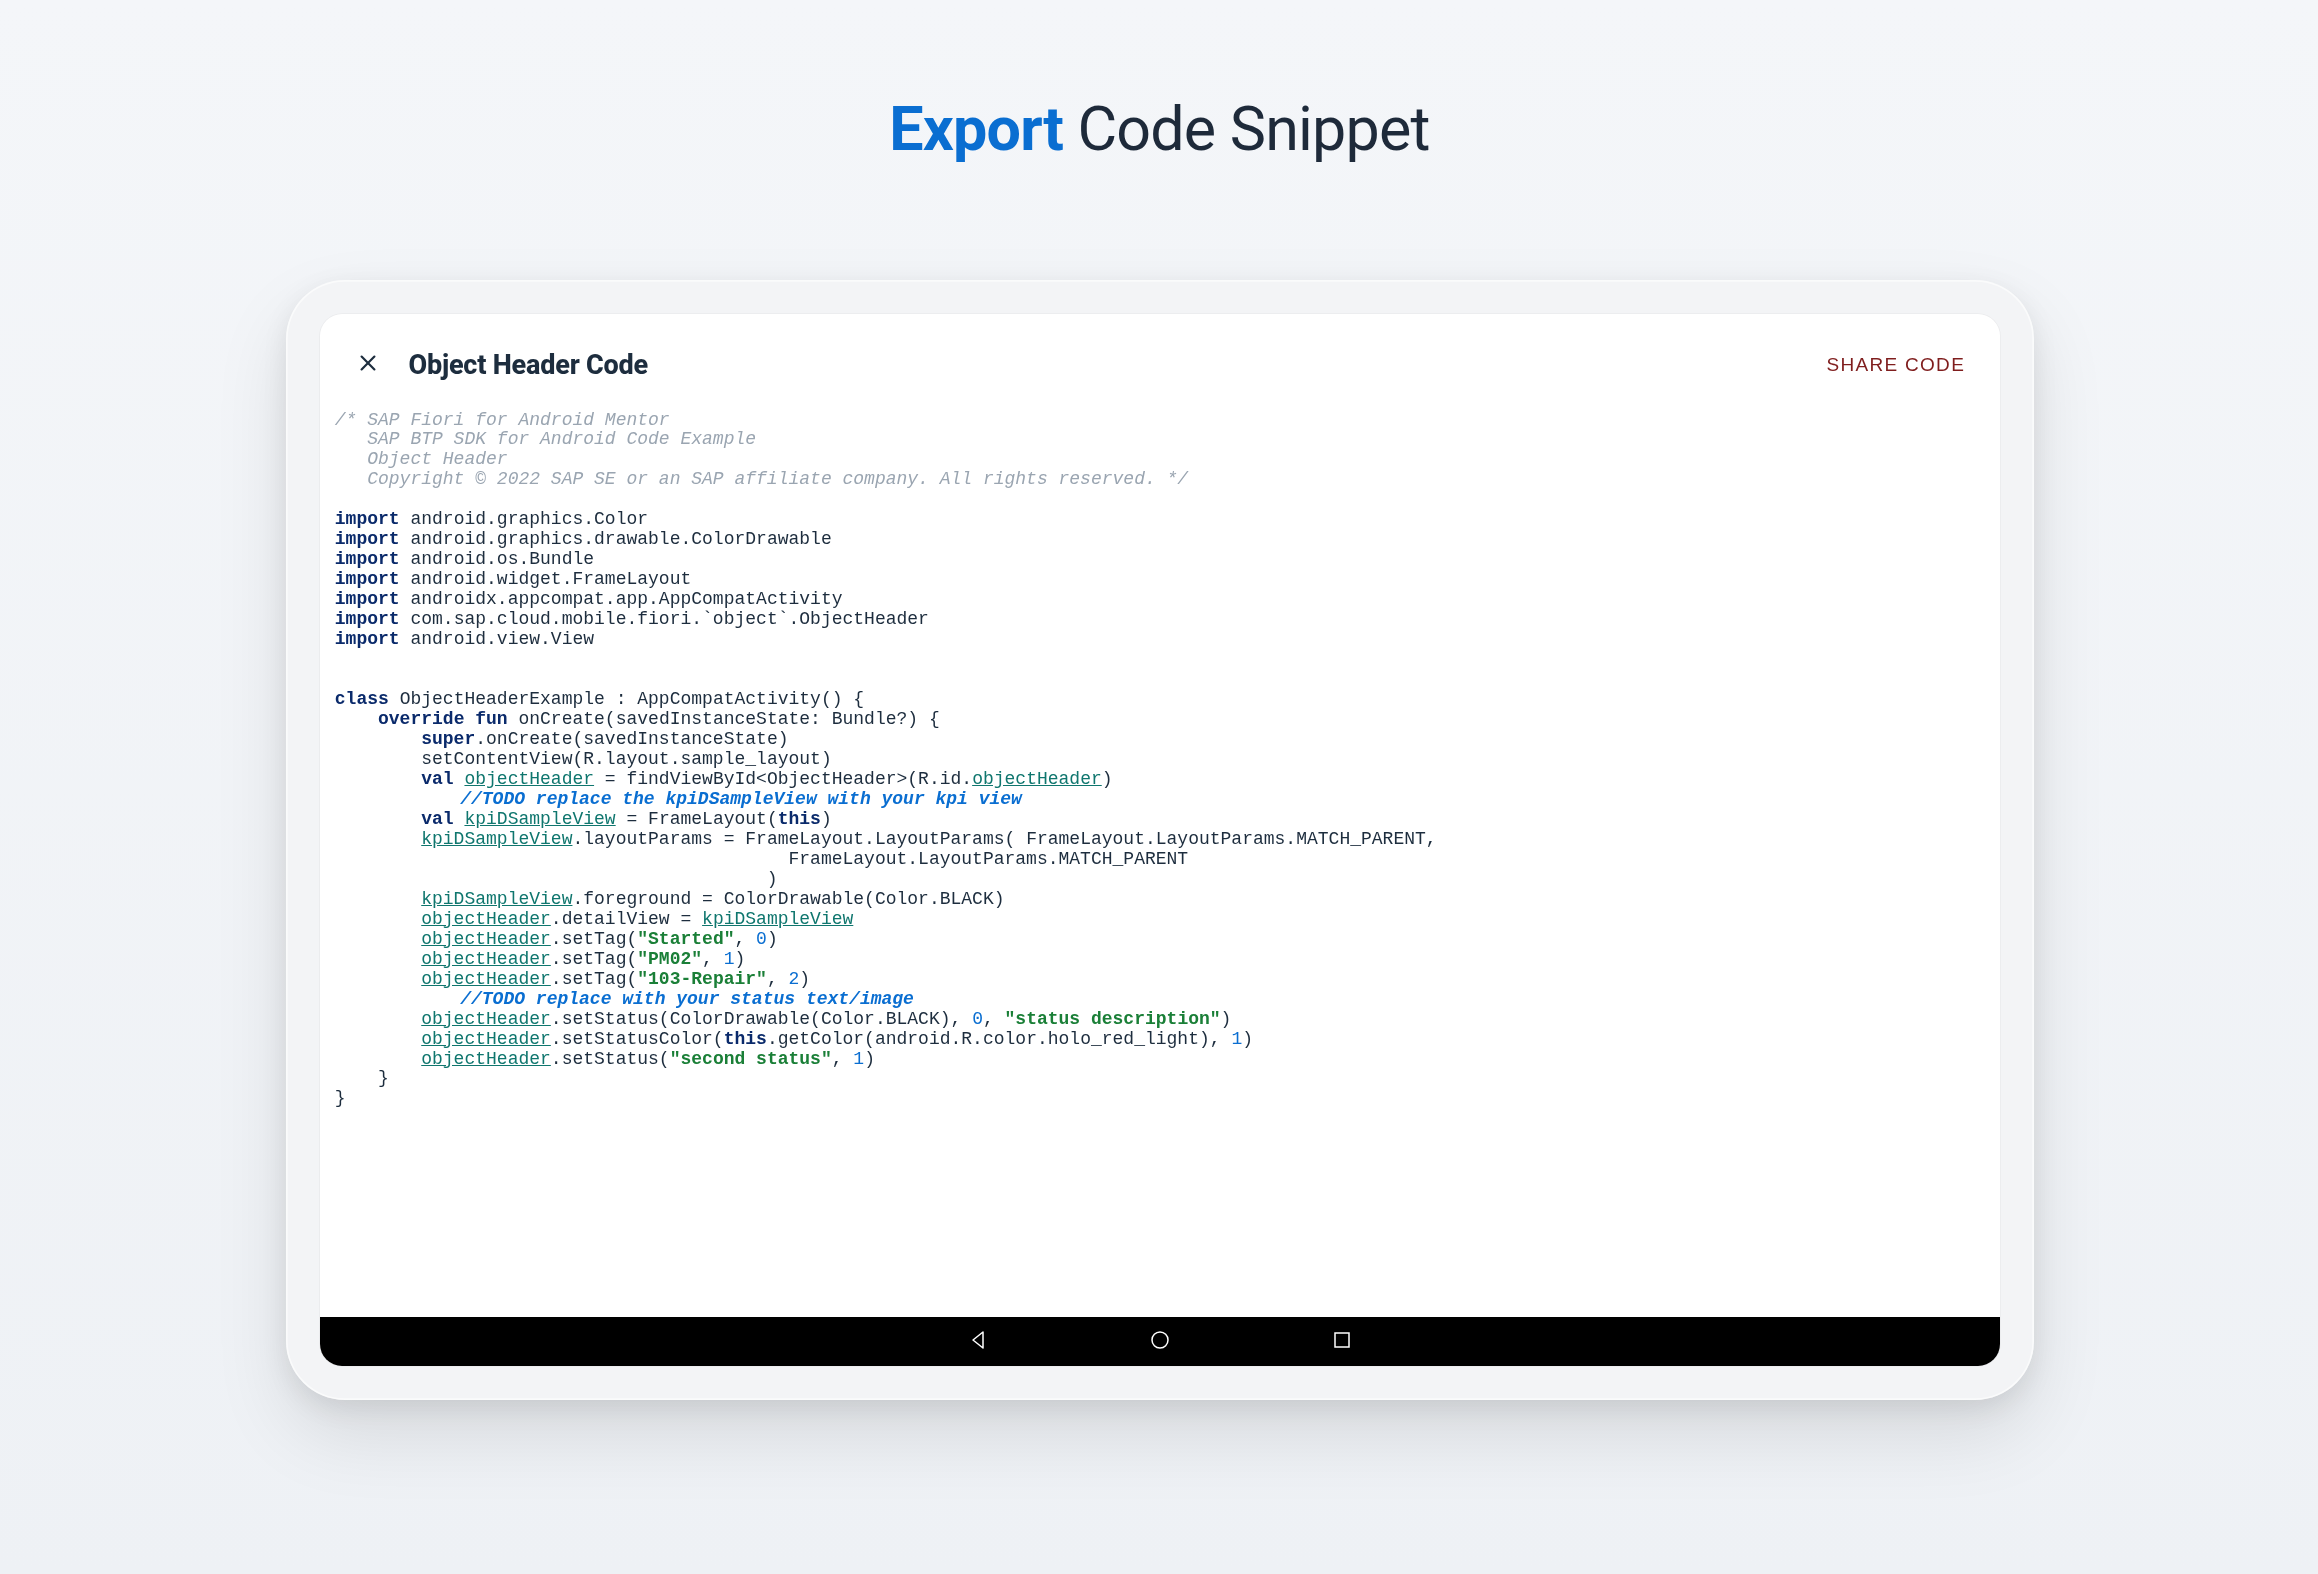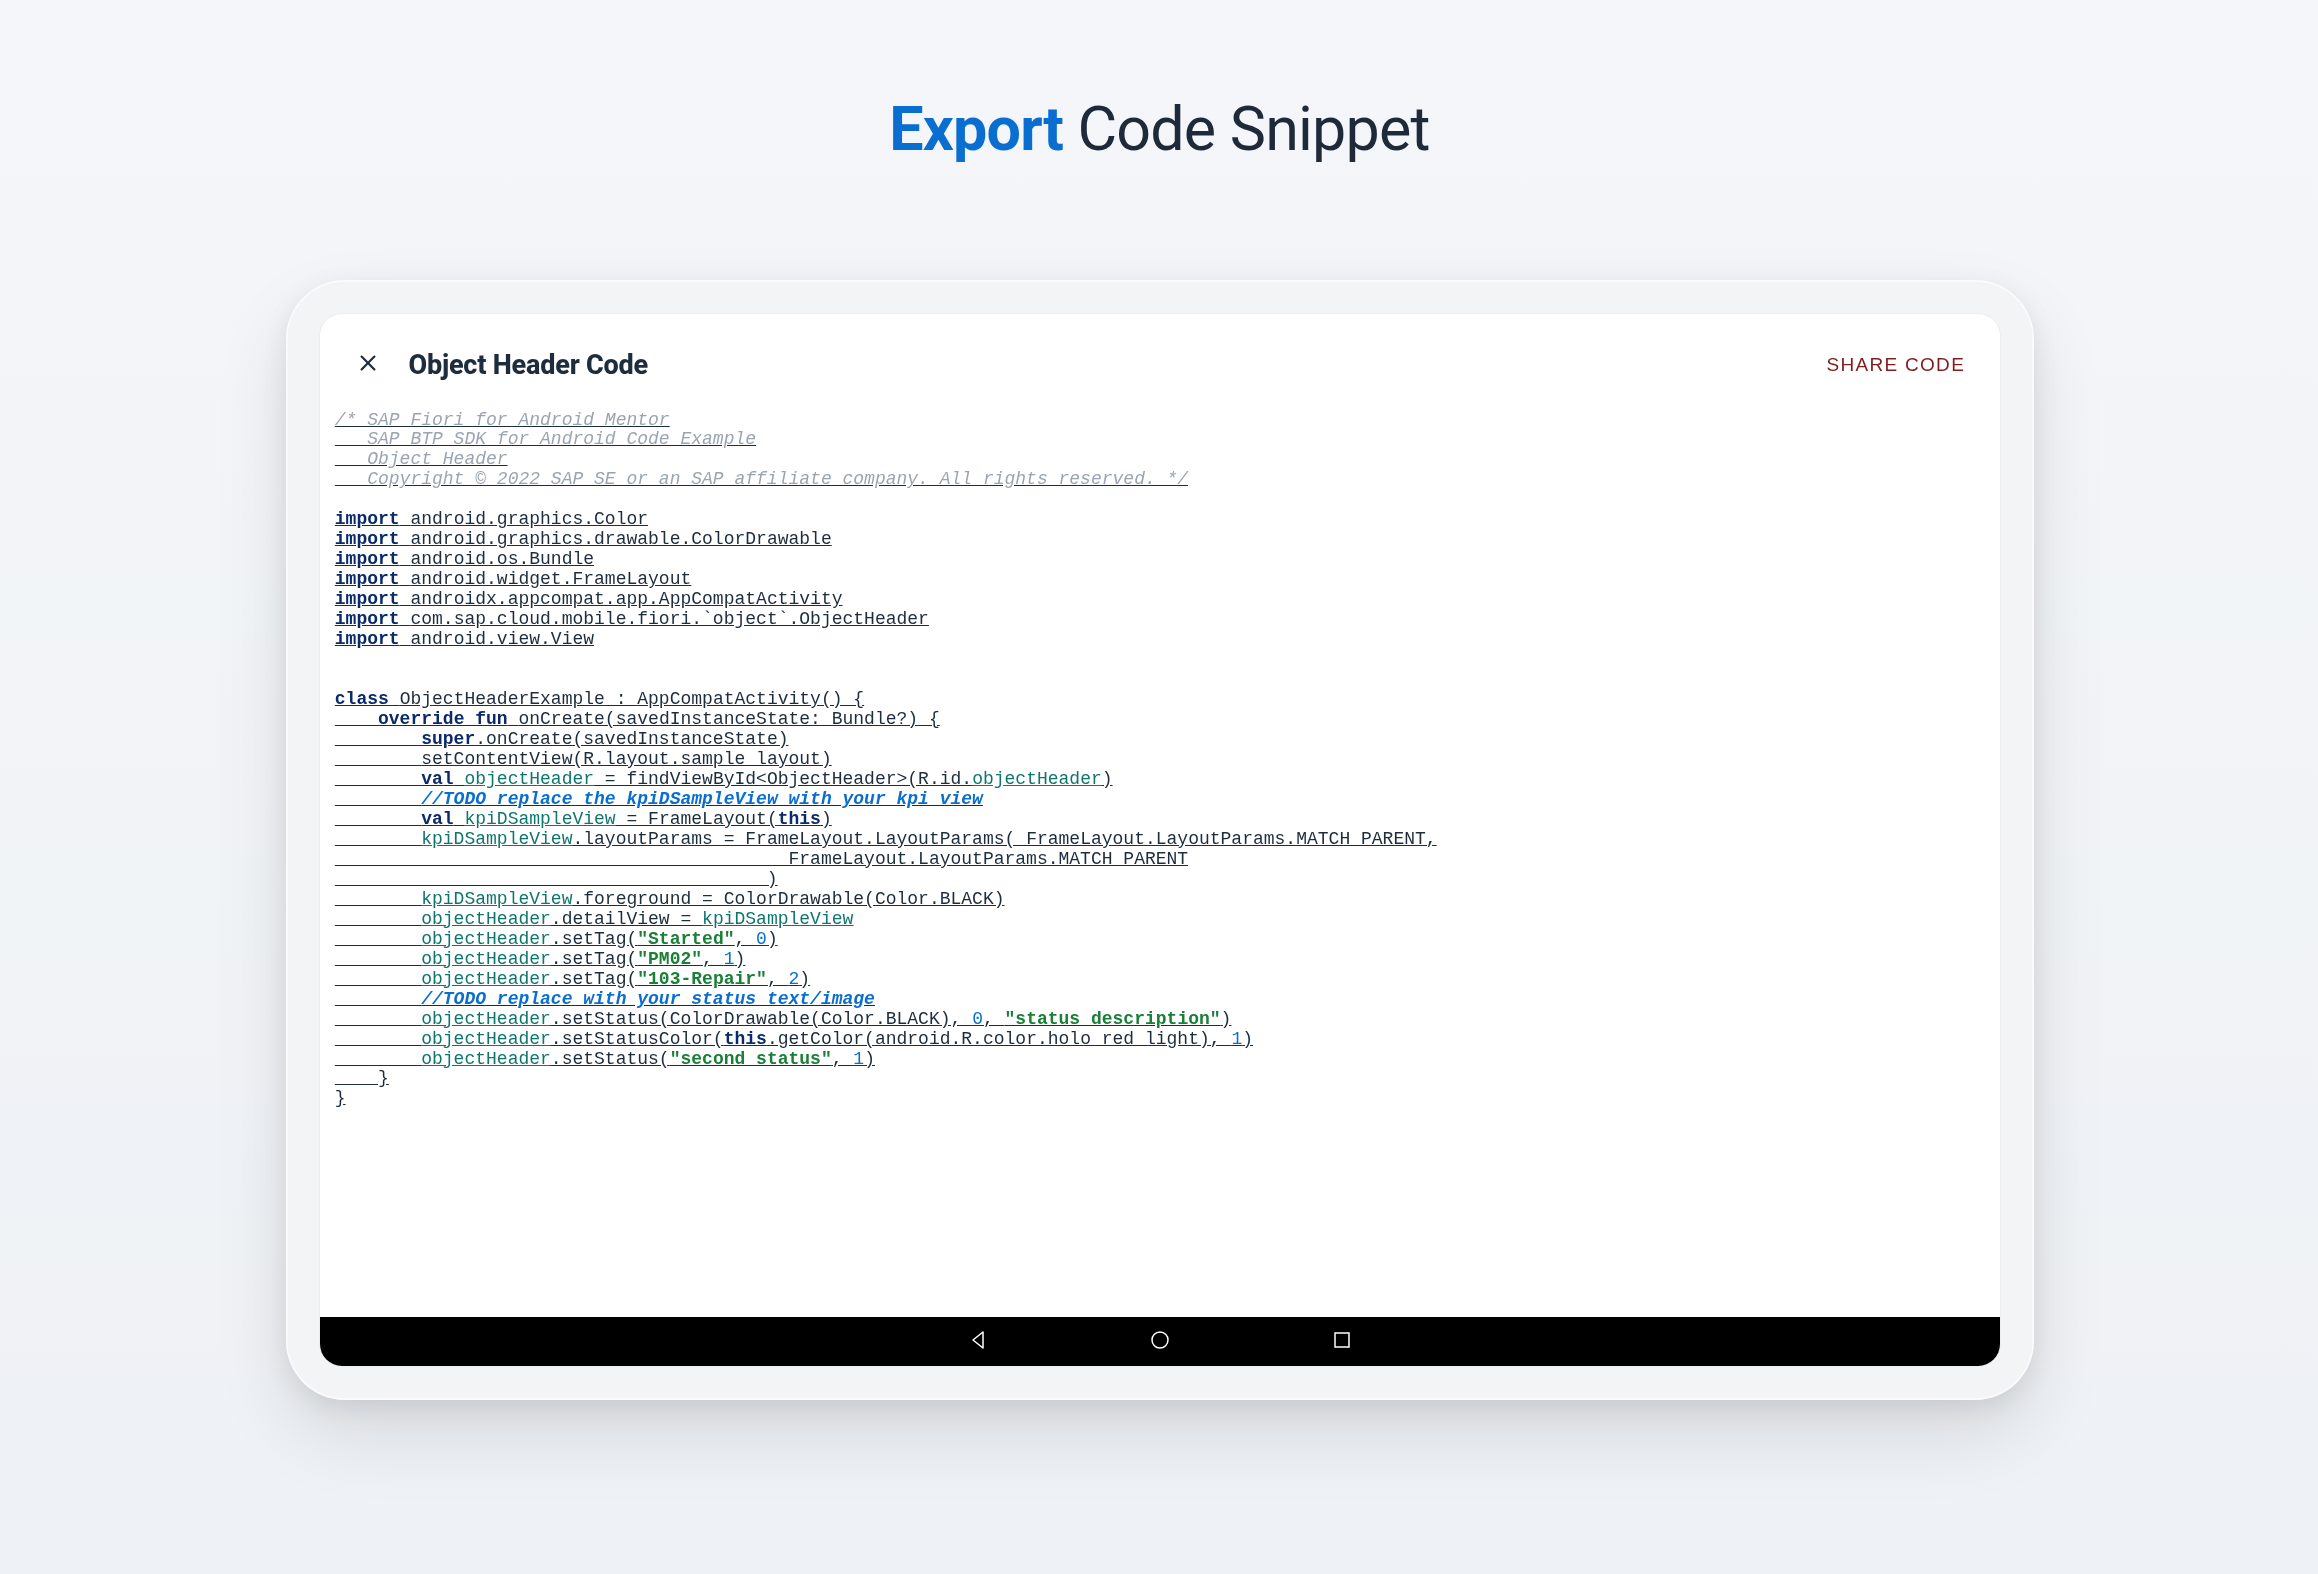--- a/index.html
+++ b/index.html
@@ -125,28 +125,27 @@
   
   .code-area {
     flex: 1;
     overflow: auto;
     padding: 8.5px 15.3px 15.3px 15.3px;
     font-family: "SFMono-Regular", Consolas, "Liberation Mono", Menlo, monospace;
     font-size: 18px;
     line-height: 1.11;
     color: #1d2d3e;
     white-space: pre;
-    text-decoration: underline;
   }
   .c-cmt  { color: #9aa5b1; font-style: italic; }
   .c-kw   { color: #0a2a6b; font-weight: 700; }
   .c-id   { color: #0f766e; text-decoration: underline; }
   .c-str  { color: #1a7f37; font-weight: 700; }
   .c-num  { color: #0a6ed1; }
-  .c-todo { color: #0a6ed1; font-style: italic; font-weight: 600; }
+  .c-todo { color: #0a6ed1; font-style: italic; font-weight: 600; margin-left: 39px; }
 
   
   .navbar {
     height: 49px;
     background: #000;
     display: flex;
     align-items: center;
     justify-content: center;
     gap: 153px;
   }

